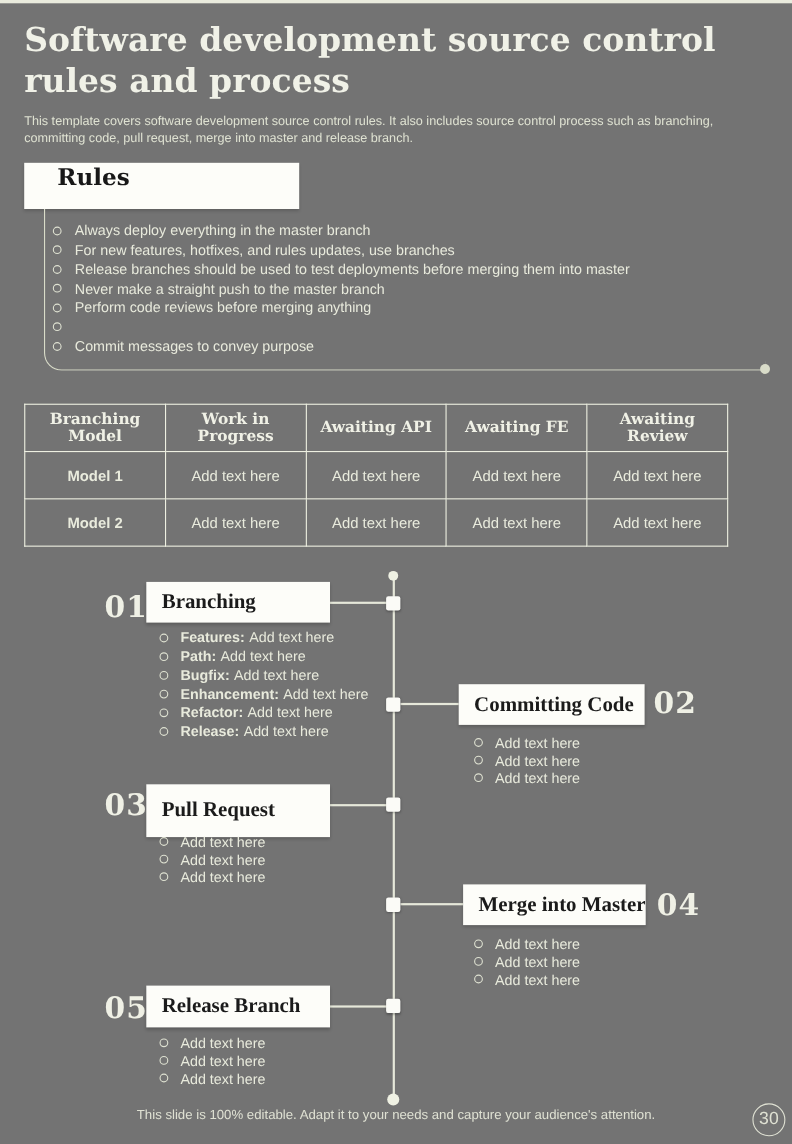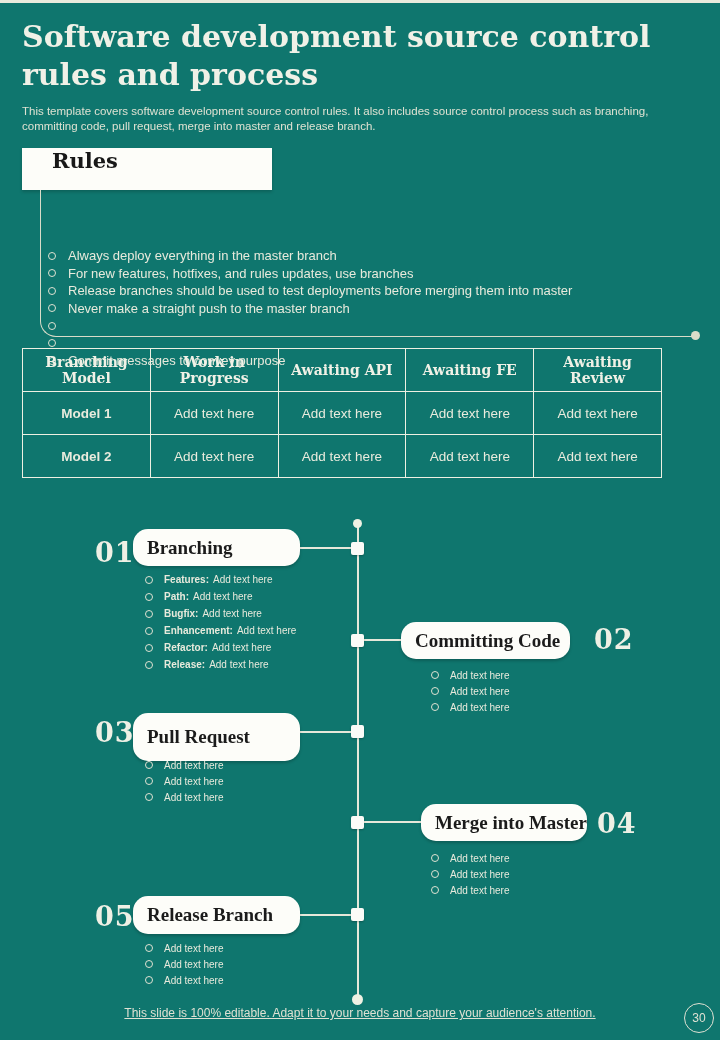--- a/index.html
+++ b/index.html
@@ -1,79 +1,79 @@
 <!DOCTYPE html>
 <html><head>
 <meta charset="utf-8">
 <style>
   html,body{margin:0;padding:0;}
-  .slide{position:relative;width:720px;height:1040px;background:#0f766e;overflow:hidden;
+  .slide{position:relative;width:720px;height:1040px;background:#737373;overflow:hidden;
          font-family:"Liberation Sans", sans-serif;}
   .top-strip{position:absolute;left:0;top:0;width:720px;height:3px;background:#e9ebdd;}
 
   
   .title{position:absolute;left:22px;top:18px;width:662px;
          font-family:"DejaVu Serif", serif;font-weight:bold;font-size:30px;line-height:38px;
          color:#f0f1e7;}
   .desc{position:absolute;left:22px;top:104px;width:668px;
         font-size:11.5px;line-height:15px;color:#dfe2d2;}
 
   
   .rules-box{position:absolute;left:22px;top:148px;width:250px;height:42px;background:#fdfdf9;
              display:flex;align-items:flex-start;box-shadow:0 2px 3px rgba(0,0,0,0.18);}
   .rules-box span{font-family:"DejaVu Serif", serif;font-weight:bold;font-size:21px;color:#181818;
                   margin-left:30px;}
-  .rlist{position:absolute;left:48px;top:201px;display:flex;flex-direction:column;margin-top:46px;}
+  .rlist{position:absolute;left:48px;top:201px;display:flex;flex-direction:column;}
   .rlist .row{display:flex;align-items:center;height:17.5px;font-size:13px;color:#e8eadc;}
   .dot-o{width:6px;height:6px;border:1.2px solid #dfe2d2;border-radius:50%;margin-right:12px;flex:none;}
   .bracket{position:absolute;left:40px;top:190px;width:655px;height:146px;
            border-left:1.5px solid #d9dcc9;border-bottom:1.5px solid #d9dcc9;
            border-bottom-left-radius:16px;}
   .bracket-dot{position:absolute;left:691px;top:331px;width:9px;height:9px;border-radius:50%;
                background:#d9dcc9;}
 
   
-  .models{position:absolute;left:22px;top:348px;width:640px;border-collapse:collapse;
+  .models{position:absolute;left:22px;top:367px;width:640px;border-collapse:collapse;
           table-layout:fixed;border-radius:19px;}
   .models th,.models td{border:1.5px solid #eef0e2;text-align:center;vertical-align:middle;}
   .models th{height:42px;font-family:"DejaVu Serif", serif;font-weight:bold;font-size:14px;
              line-height:1.15;color:#f0f1e6;padding:0 12px;}
   .models td{height:40px;font-size:13.5px;color:#e9ebdd;text-align:center;}
   .models td.model{font-weight:bold;}
 
   
   .tl-line{position:absolute;left:357px;top:524px;width:1.5px;height:476px;background:#e6e8da;}
   .tl-circle{position:absolute;border-radius:50%;background:#eff1e3;}
   .tl-sq{position:absolute;left:351px;width:13px;height:13px;background:#fbfbf7;border-radius:2px;
          box-shadow:0 1px 2px rgba(0,0,0,0.25);}
   .tl-conn{position:absolute;height:1.5px;background:#e6e8da;}
 
   .step-box{position:absolute;background:#fdfdf9;display:flex;align-items:center;
-            box-shadow:0 2px 3px rgba(0,0,0,0.2);border-radius:15px;}
+            box-shadow:0 2px 3px rgba(0,0,0,0.2);}
   .step-box span{font-family:"Liberation Serif", serif;font-weight:bold;font-size:19px;
                  color:#1b1b1b;margin-left:14px;white-space:nowrap;}
   .num{position:absolute;font-family:"DejaVu Serif", serif;font-weight:bold;font-size:27px;
        line-height:27px;letter-spacing:1px;color:#eff0e5;}
 
   .blist{position:absolute;display:flex;flex-direction:column;}
-  .blist .row{display:flex;align-items:center;font-size:10px;color:#e8eadc;}
+  .blist .row{display:flex;align-items:center;font-size:13px;color:#e8eadc;}
   .blist .row .dot-o{margin-right:11px;}
   .h17 .row{height:17px;} .h16 .row{height:16px;}
   .b-label{font-weight:bold;margin-right:4px;}
 
   
   .footer-note{position:absolute;left:0;top:1006px;width:720px;text-align:center;
-               font-size:12px;color:#dfe1d3;text-decoration:underline;}
+               font-size:12px;color:#dfe1d3;}
   .page-badge{position:absolute;left:684px;top:1003px;width:30px;height:30px;border-radius:50%;
               border:1.5px solid #dfe1d3;display:flex;align-items:center;justify-content:center;
-              font-size:12px;color:#dfe1d3;box-sizing:border-box;}
+              font-size:16px;color:#dfe1d3;box-sizing:border-box;}
 
   
   #box-1{left:133px;top:529px;width:167px;height:37px;}
-  #box-2{left:401px;top:622px;width:169px;height:37px;text-align:right;}
+  #box-2{left:417px;top:622px;width:169px;height:37px;text-align:right;}
   #box-3{left:133px;top:713px;width:167px;height:48px;}
   #box-4{left:421px;top:804px;width:166px;height:37px;}
   #box-5{left:133px;top:896px;width:167px;height:38px;text-align:center;}
   #num-1{left:95px;top:539px;} #num-2{left:594px;top:626px;} #num-3{left:95px;top:719px;}
   #num-4{left:597px;top:810px;} #num-5{left:95px;top:903px;}
   #sq-1{top:542px;} #sq-2{top:634px;} #sq-3{top:725px;} #sq-4{top:816px;} #sq-5{top:908px;}
   #conn-1{left:300px;top:547px;width:52px;} #conn-2{left:364px;top:639px;width:53px;}
   #conn-3{left:300px;top:731px;width:52px;} #conn-4{left:364px;top:821px;width:57px;}
   #conn-5{left:300px;top:914px;width:52px;}
   #tlc-top{left:353px;top:519px;width:9px;height:9px;}
@@ -105,20 +105,21 @@
     <div class="row">
         <span class="dot-o"></span>
         <span>Release branches should be used to test deployments before merging them into master</span>
       </div>
     <div class="row">
         <span class="dot-o"></span>
         <span>Never make a straight push to the master branch</span>
       </div>
     <div class="row">
         <span class="dot-o"></span>
+        <span>Perform code reviews before merging anything</span>
       </div>
     <div class="row">
         <span class="dot-o"></span>
       </div>
     <div class="row">
         <span class="dot-o"></span>
         <span>Commit messages to convey purpose</span>
       </div>
   </div>
   <div class="bracket"></div>

